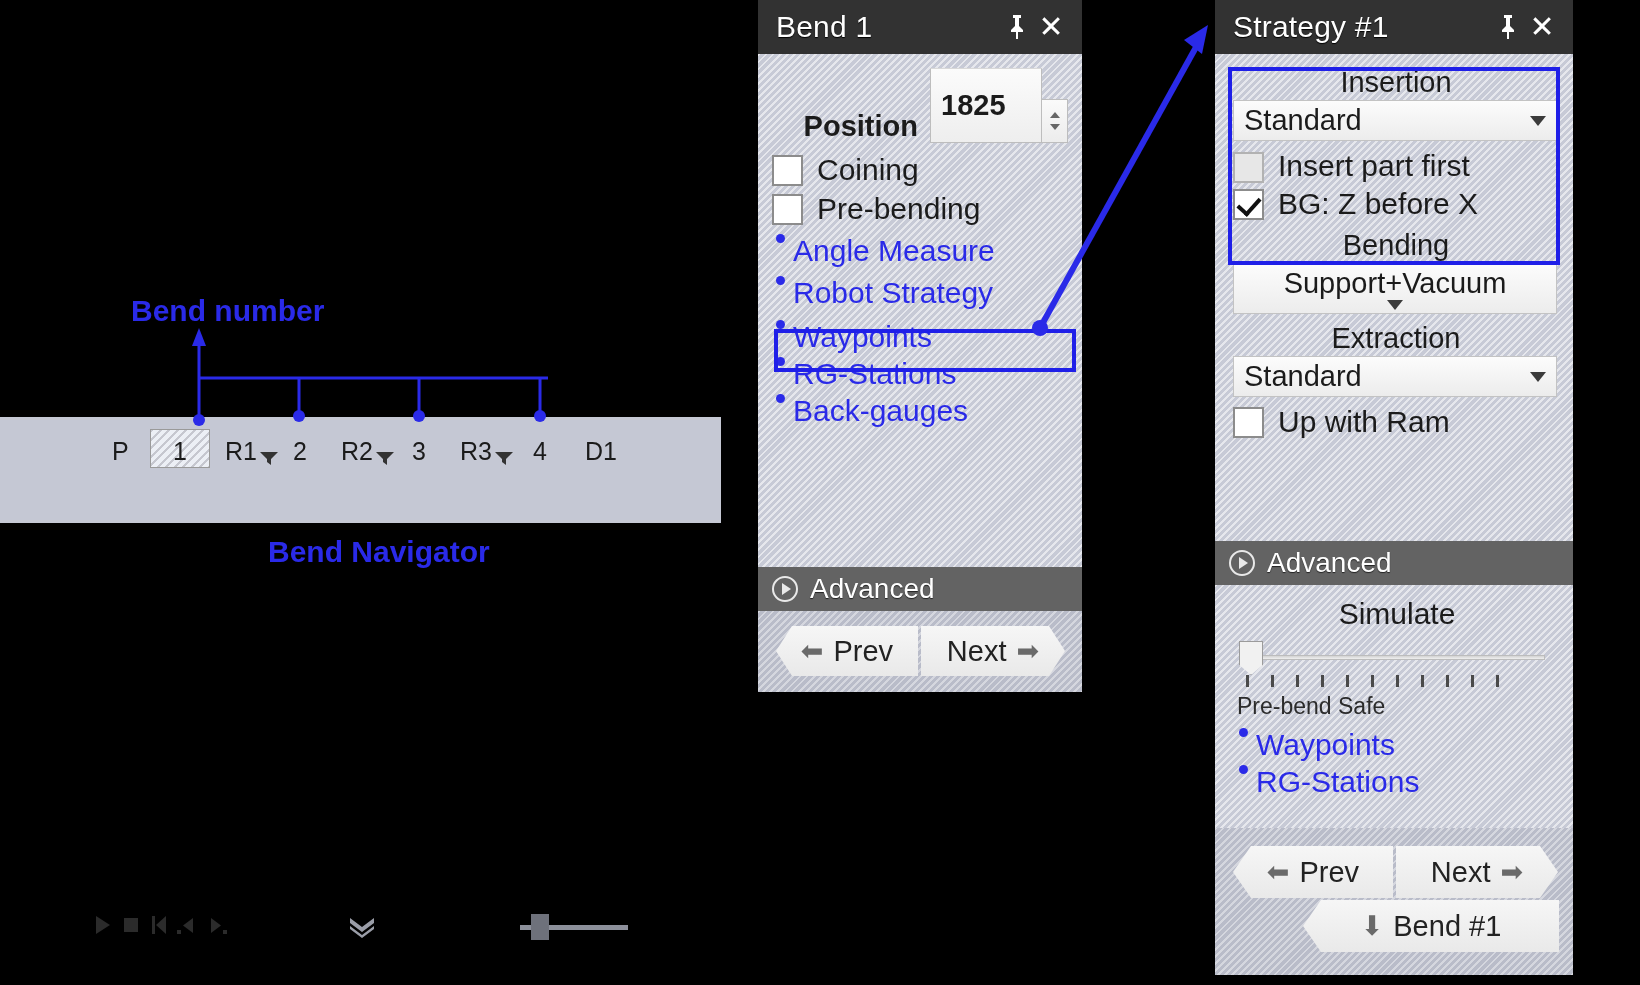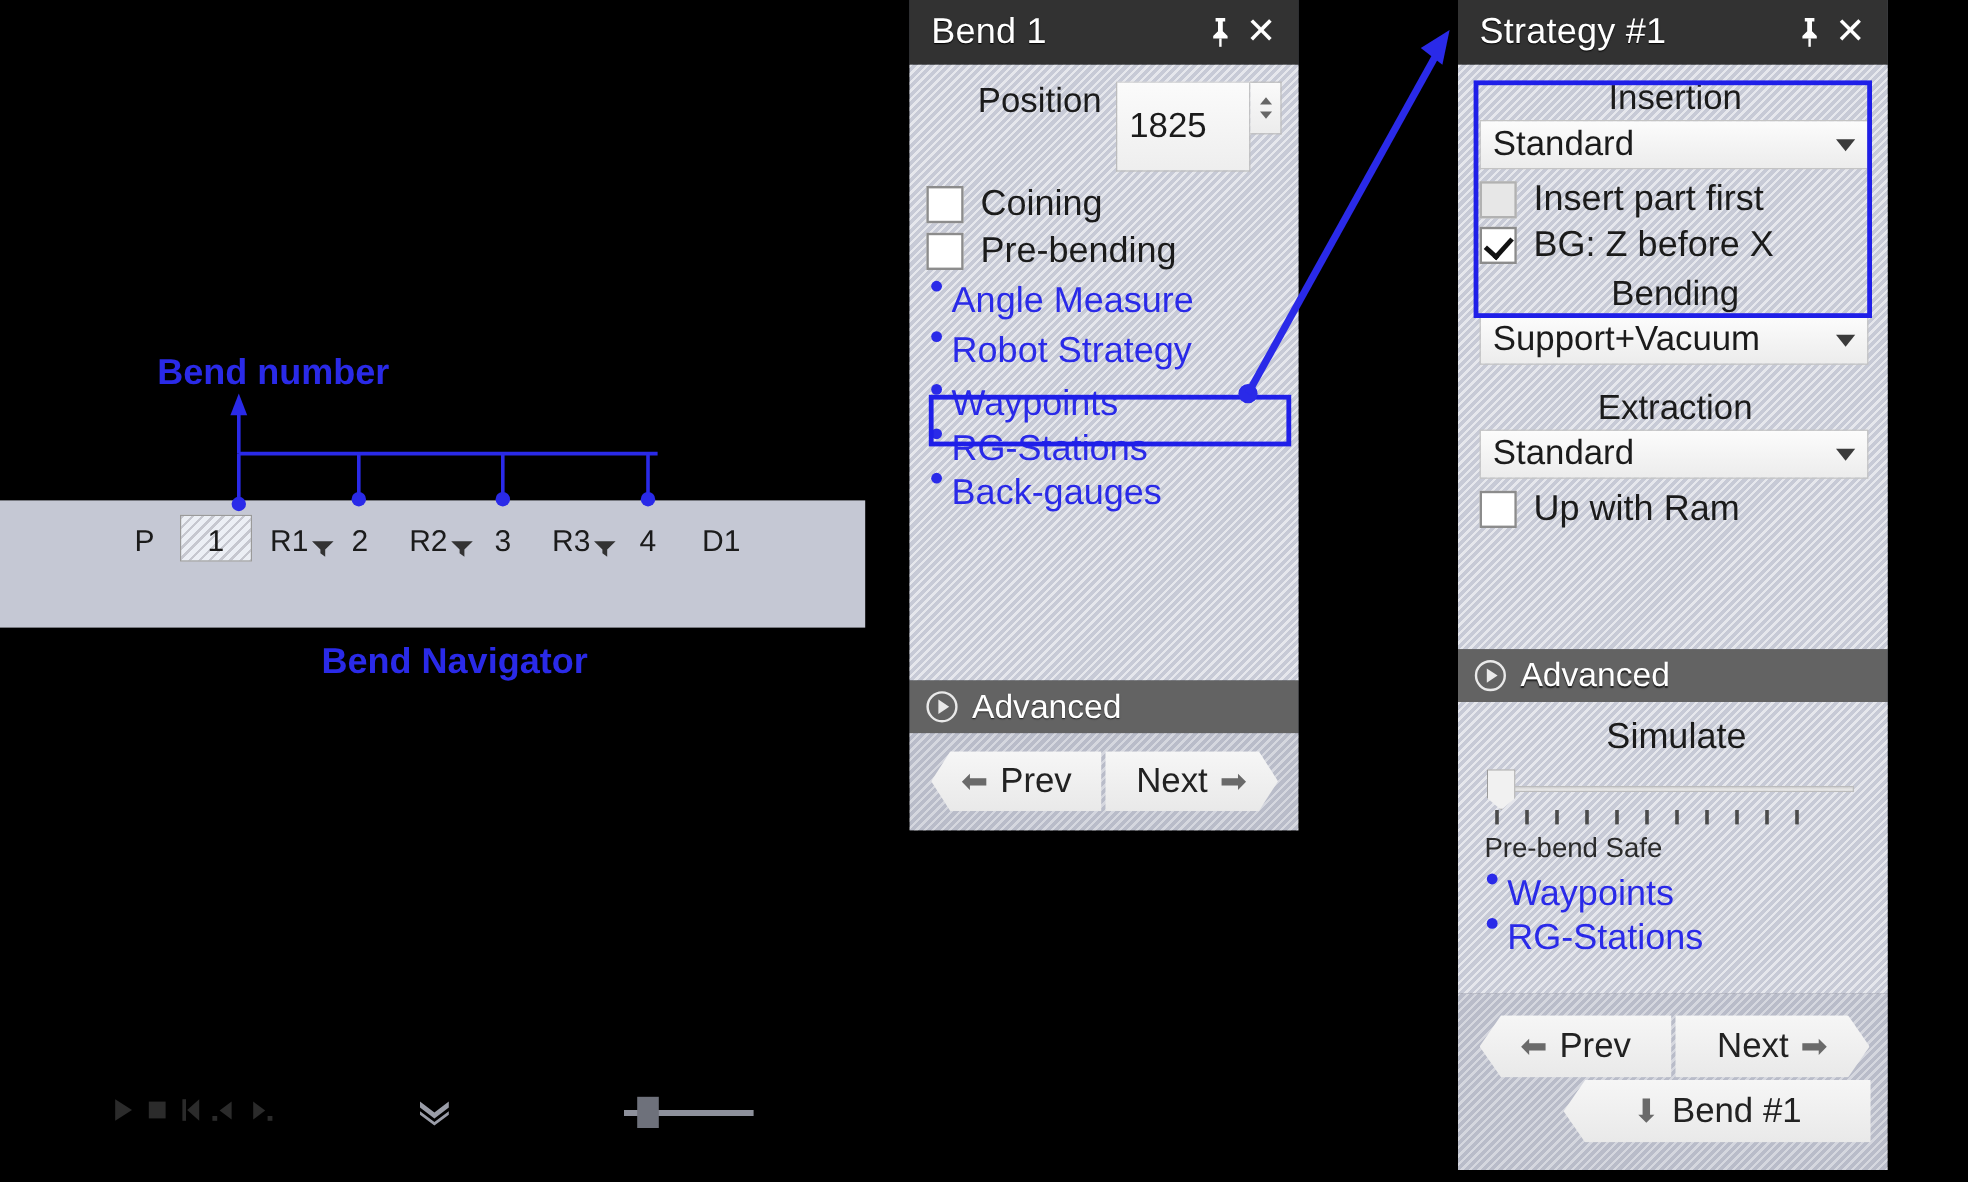--- a/index.html
+++ b/index.html
@@ -29,21 +29,21 @@
   }
   .titlebar .ttl { font-size: 30px; font-weight: 400; letter-spacing: .2px; flex: 1;
      text-shadow: 0 1px 1px #000; }
   .tb-btn { width: 34px; height: 40px; display:flex; align-items:center; justify-content:center;
      color:#fff; font-size: 30px; line-height: 1; cursor: default; }
   .pin-ico svg { display:block; }
 
   .panel-body { padding: 10px 14px 8px 14px; }
 
   
-  .row { display: flex; align-items: flex-start; }
+  .row { display: flex; align-items: flex-end; font-weight: bold; }
   .lbl { font-size: 29px; color: #1b1b1b; }
 
   .field {
     background: linear-gradient(#fbfbfb,#eeeeee);
     border: 1px solid #bdbdbd; border-top-color:#d8d8d8;
     font-size: 29px; color: #1b1b1b; padding: 20px 10px;
   }
   .spin { width: 26px; display:flex; flex-direction:column; justify-content:center;
      align-items:center; background: linear-gradient(#fafafa,#ececec);
      border:1px solid #bdbdbd; border-left:none; }
@@ -276,31 +276,31 @@
     </div>
 
     <div class="hatch panel-body" style="height:487px; padding:10px 16px 0 18px;">
 
       <div class="sectlabel">Insertion</div>
       <div class="combo" style="margin-bottom:8px;">
         <span>Standard</span>
         <span class="caret"></span>
       </div>
 
-      <div class="chk-row" style="margin:4px 0;">
+      <div class="chk-row" style="margin:4px 0;align-items:flex-end;">
         <div class="chkbox soft"></div>
         <div class="chk-lbl">Insert part first</div>
       </div>
       <div class="chk-row" style="margin:4px 0;text-align:right;">
         <div class="chkbox on"></div>
         <div class="chk-lbl">BG: Z before X</div>
       </div>
 
       <div class="sectlabel" style="margin-top:8px;">Bending</div>
-      <div class="combo" style="margin-bottom:20px;">
+      <div class="combo" style="margin-bottom:8px;flex-direction:column;">
         <span>Support+Vacuum</span>
         <span class="caret"></span>
       </div>
 
       <div class="sectlabel">Extraction</div>
       <div class="combo" style="margin-bottom:8px;">
         <span>Standard</span>
         <span class="caret"></span>
       </div>
 

